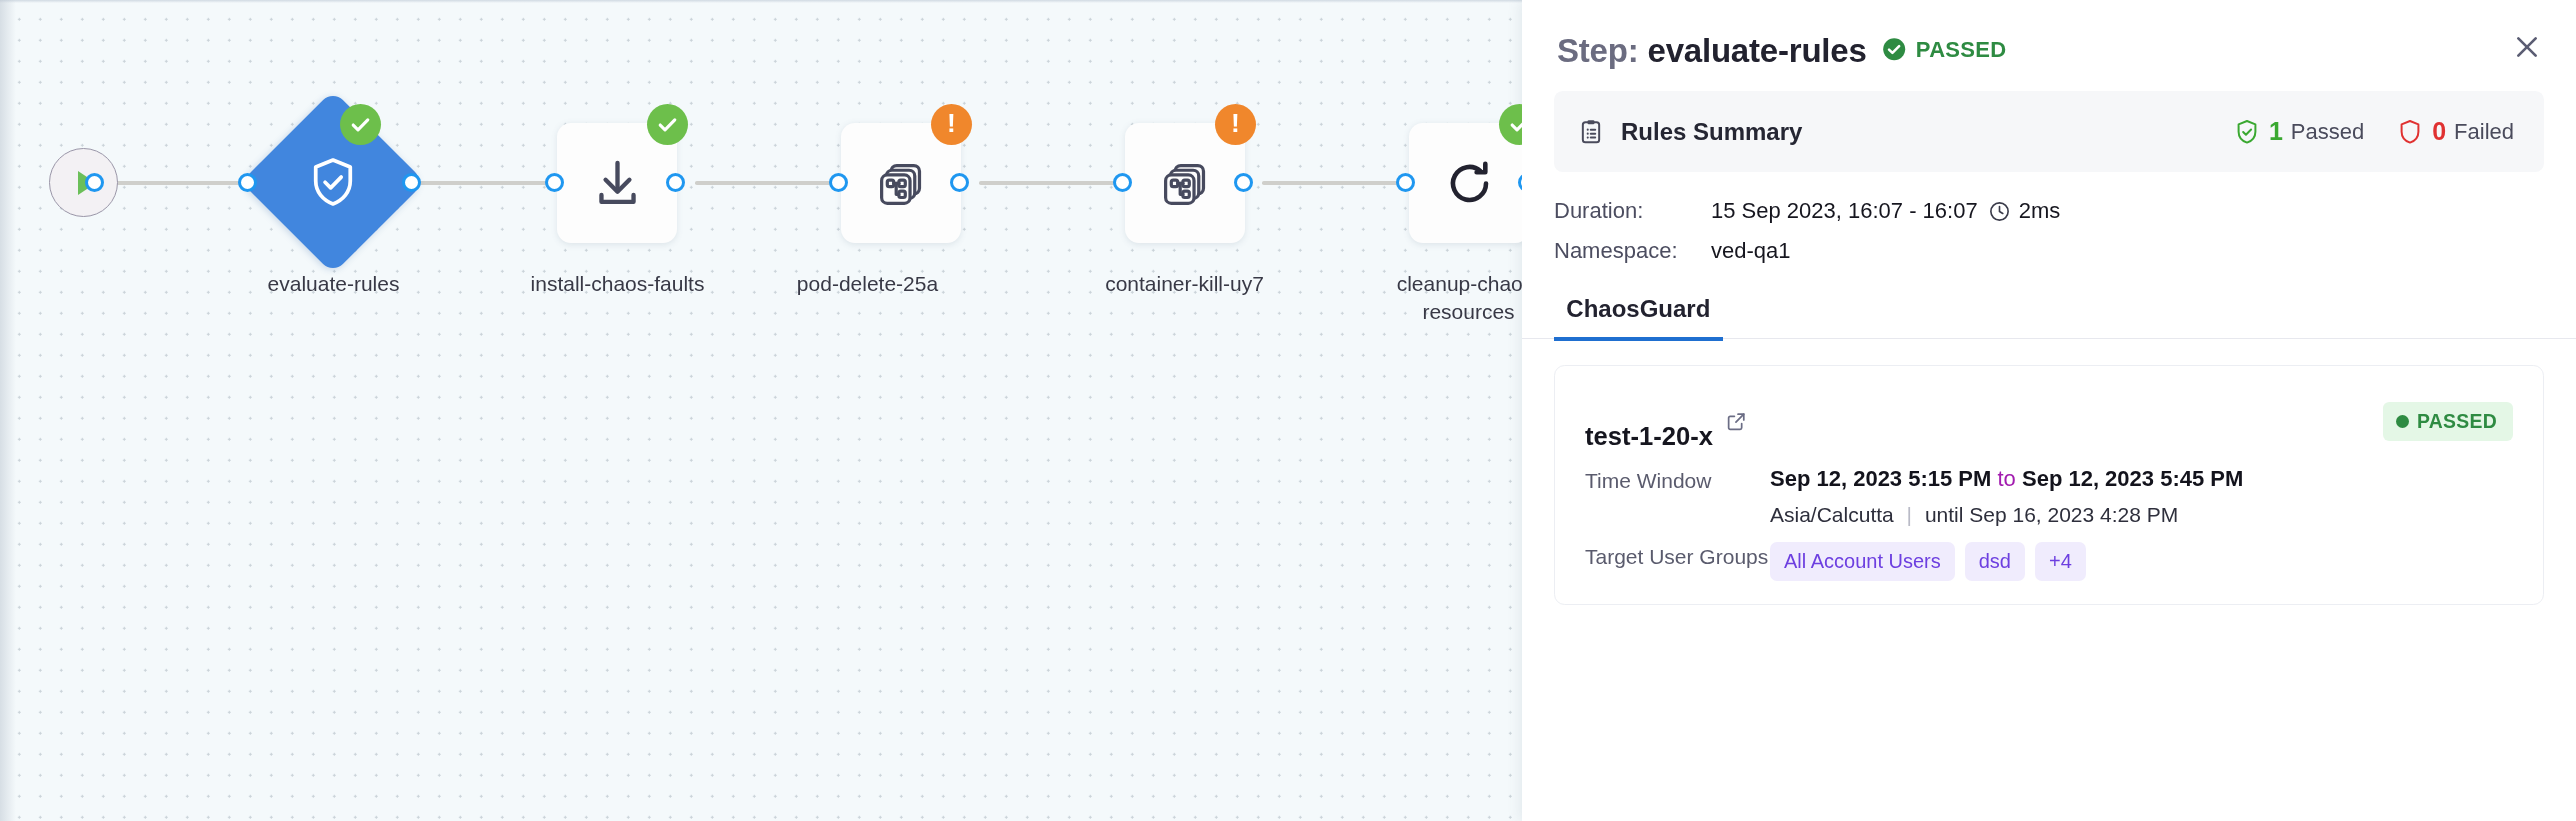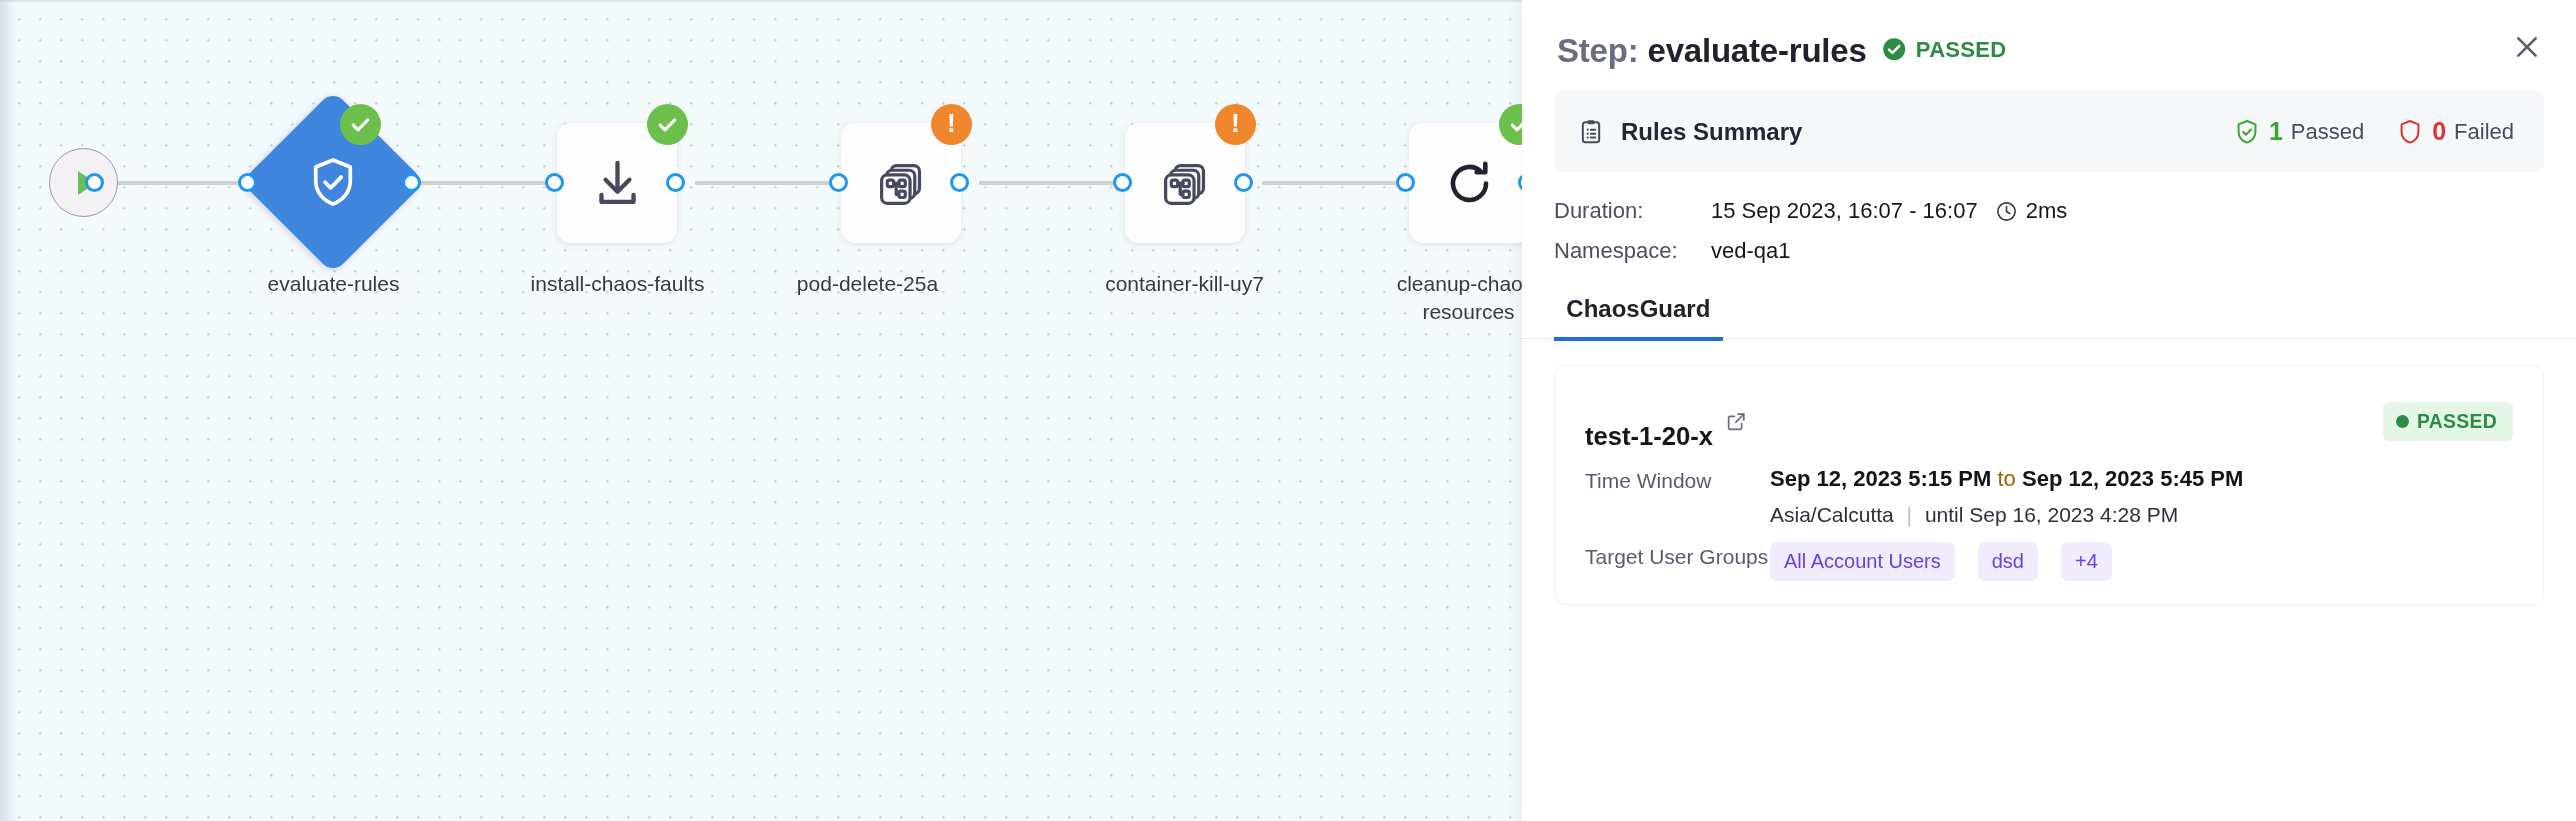--- a/index.html
+++ b/index.html
@@ -247,21 +247,21 @@
   .meta-key {
     width: 157px;
     font-size: 22px;
     color: #4c4d60;
   }
   .meta-val {
     font-size: 22px;
     color: #16161f;
     display: flex;
     align-items: center;
-    gap: 17px;
+    gap: 10px;
   }
   .meta-val .sep { display:flex; align-items:center; gap:8px; }
 
   
   .tabs {
     margin: 25px 0 0 0;
     border-bottom: 1.8px solid #e7e8ee;
     padding-left: 32px;
     display: flex;
   }
@@ -322,32 +322,32 @@
     font-size: 21px;
     color: #5a5b6d;
     padding-top: 2.6px;
   }
   .tc-val { flex: 1; }
   .tc-val .main {
     font-size: 22px;
     color: #13131c;
     font-weight: bold;
   }
-  .tc-val .main .light { font-weight: normal; color: #a16207; }
+  .tc-val .main .light { font-weight: normal; color: #a21caf; }
   .tc-val .sub {
     font-size: 21px;
     color: #2e2f3c;
     margin-top: 10.6px;
   }
   .tc-val .sub .divider {
     display: inline-block;
     color: #b9bac6;
     margin: 0 7px;
   }
-  .pills { display: flex; gap: 23px; align-items: center; }
+  .pills { display: flex; gap: 10px; align-items: center; }
   .pill {
     background: #f0ecfd;
     color: #6d3fe0;
     font-size: 20px;
     border-radius: 7px;
     padding: 8px 14px;
     white-space: nowrap;
     cursor: pointer;
   }
 </style>

